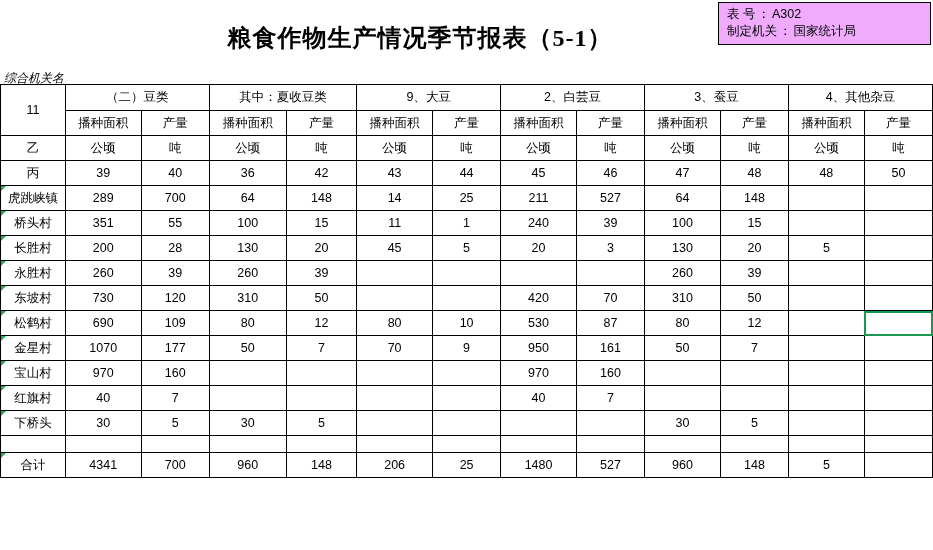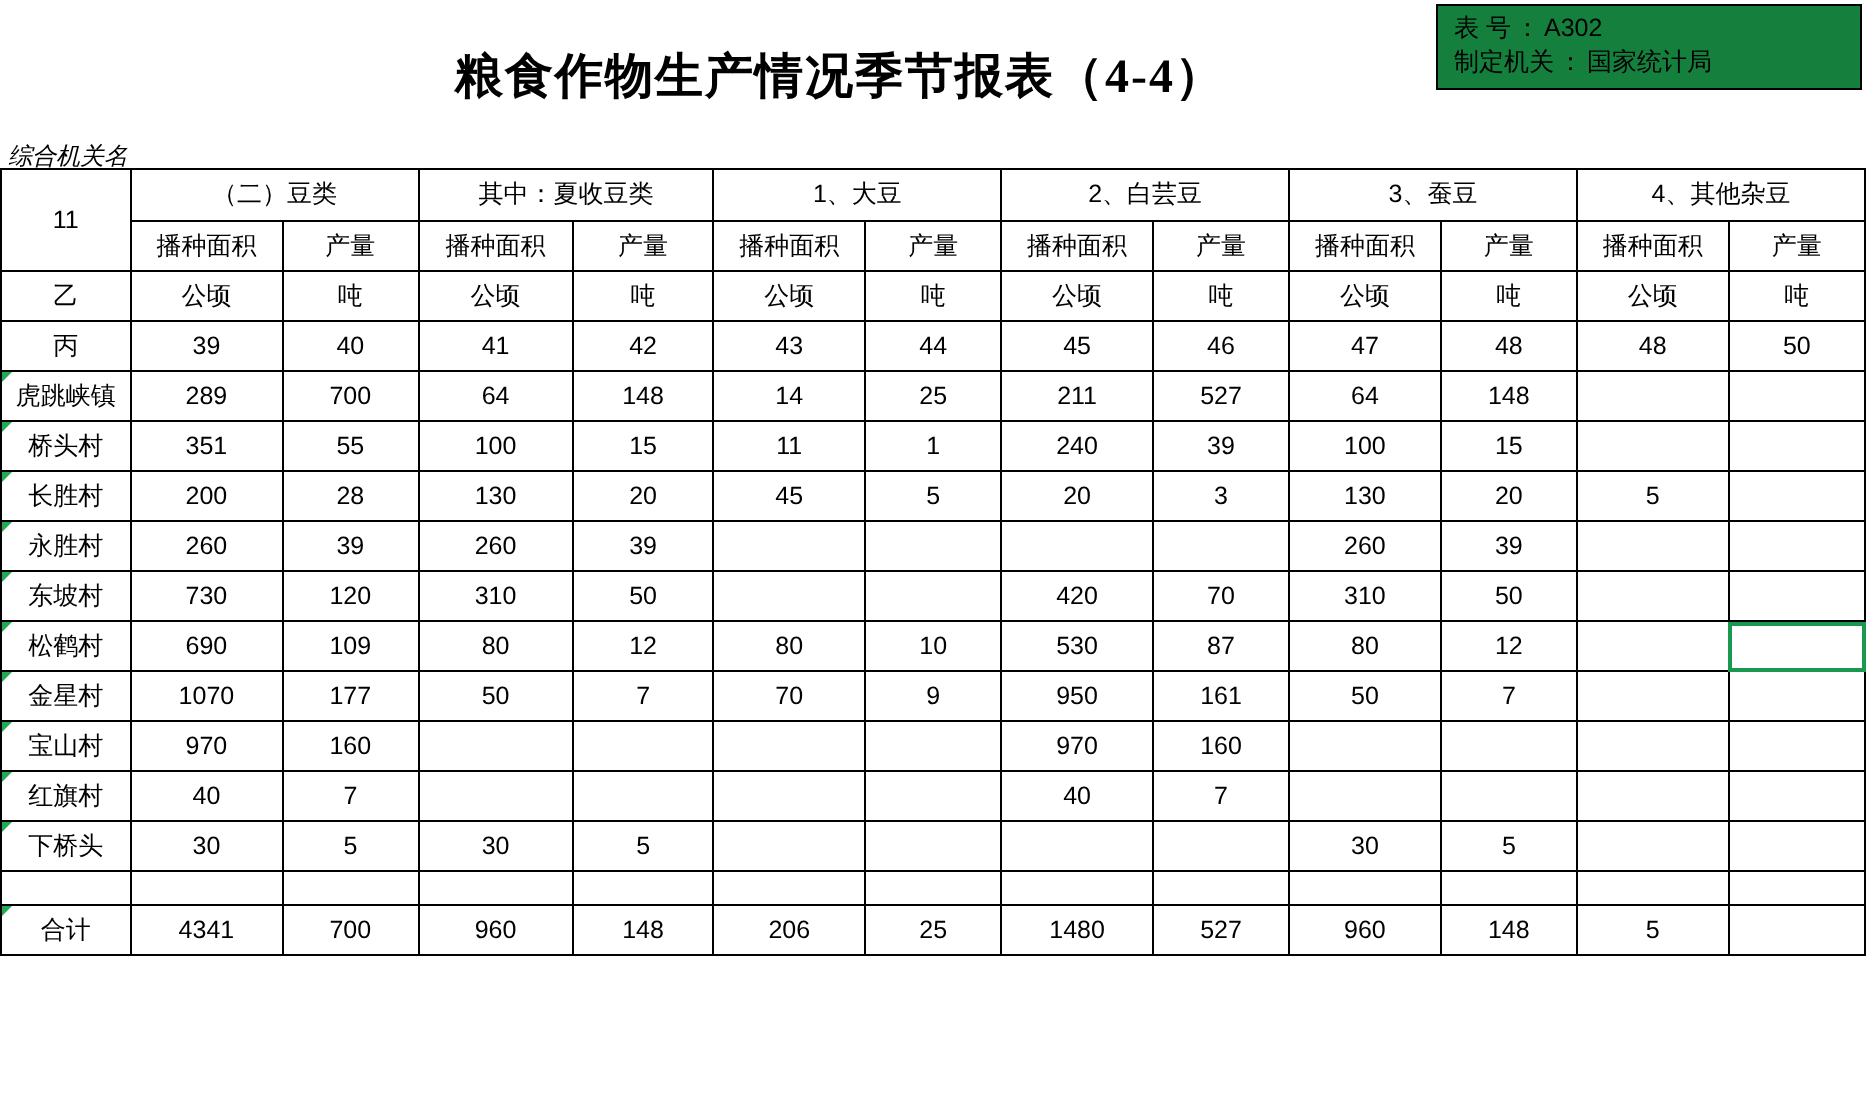--- a/index.html
+++ b/index.html
@@ -21,21 +21,21 @@
   .meta-box {
     position: absolute;
     top: 2px;
     left: 718px;
     width: 213px;
     border: 1px solid #000;
     box-sizing: border-box;
     padding: 3px 6px 4px 8px;
     line-height: 17px;
     font-size: 12.5px;
-    background: #15803d;
+    background: #f0abfc;
   }
   .meta-row {
     white-space: nowrap;
   }
   .meta-label { display: inline-block; }
   .meta-sep { display: inline-block; padding: 0 2px; }
 
   .title {
     position: absolute;
     top: 22px;
@@ -107,31 +107,31 @@
 
 <div class="meta-box">
   <div class="meta-row">
     <span class="meta-label">表    号</span><span class="meta-sep">：</span><span class="meta-value">A302</span>
   </div>
   <div class="meta-row">
     <span class="meta-label">制定机关</span><span class="meta-sep">：</span><span class="meta-value">国家统计局</span>
   </div>
 </div>
 
-<div class="title">粮食作物生产情况季节报表（4-4）</div>
+<div class="title">粮食作物生产情况季节报表（5-1）</div>
 
 <div class="org-line">综合机关名</div>
 
 <table class="sheet">
   <tbody>
     <tr class="grp-head">
       <td class="c-name rowhead" rowspan="2">11</td>
       <td class="c-val" colspan="2">（二）豆类</td>
       <td class="c-val" colspan="2">其中：夏收豆类</td>
-      <td class="c-val" colspan="2">1、大豆</td>
+      <td class="c-val" colspan="2">9、大豆</td>
       <td class="c-val" colspan="2">2、白芸豆</td>
       <td class="c-val" colspan="2">3、蚕豆</td>
       <td class="c-val" colspan="2">4、其他杂豆</td>
     </tr>
     <tr class="sub-head">
       <td class="c-val">播种面积</td>
       <td class="c-val">产量</td>
       <td class="c-val">播种面积</td>
       <td class="c-val">产量</td>
       <td class="c-val">播种面积</td>
@@ -155,21 +155,21 @@
       <td class="c-val">吨</td>
       <td class="c-val">公顷</td>
       <td class="c-val">吨</td>
       <td class="c-val">公顷</td>
       <td class="c-val">吨</td>
     </tr>
     <tr>
       <td class="c-name rowhead">丙</td>
       <td class="c-val">39</td>
       <td class="c-val">40</td>
-      <td class="c-val">41</td>
+      <td class="c-val">36</td>
       <td class="c-val">42</td>
       <td class="c-val">43</td>
       <td class="c-val">44</td>
       <td class="c-val">45</td>
       <td class="c-val">46</td>
       <td class="c-val">47</td>
       <td class="c-val">48</td>
       <td class="c-val">48</td>
       <td class="c-val">50</td>
     </tr>

